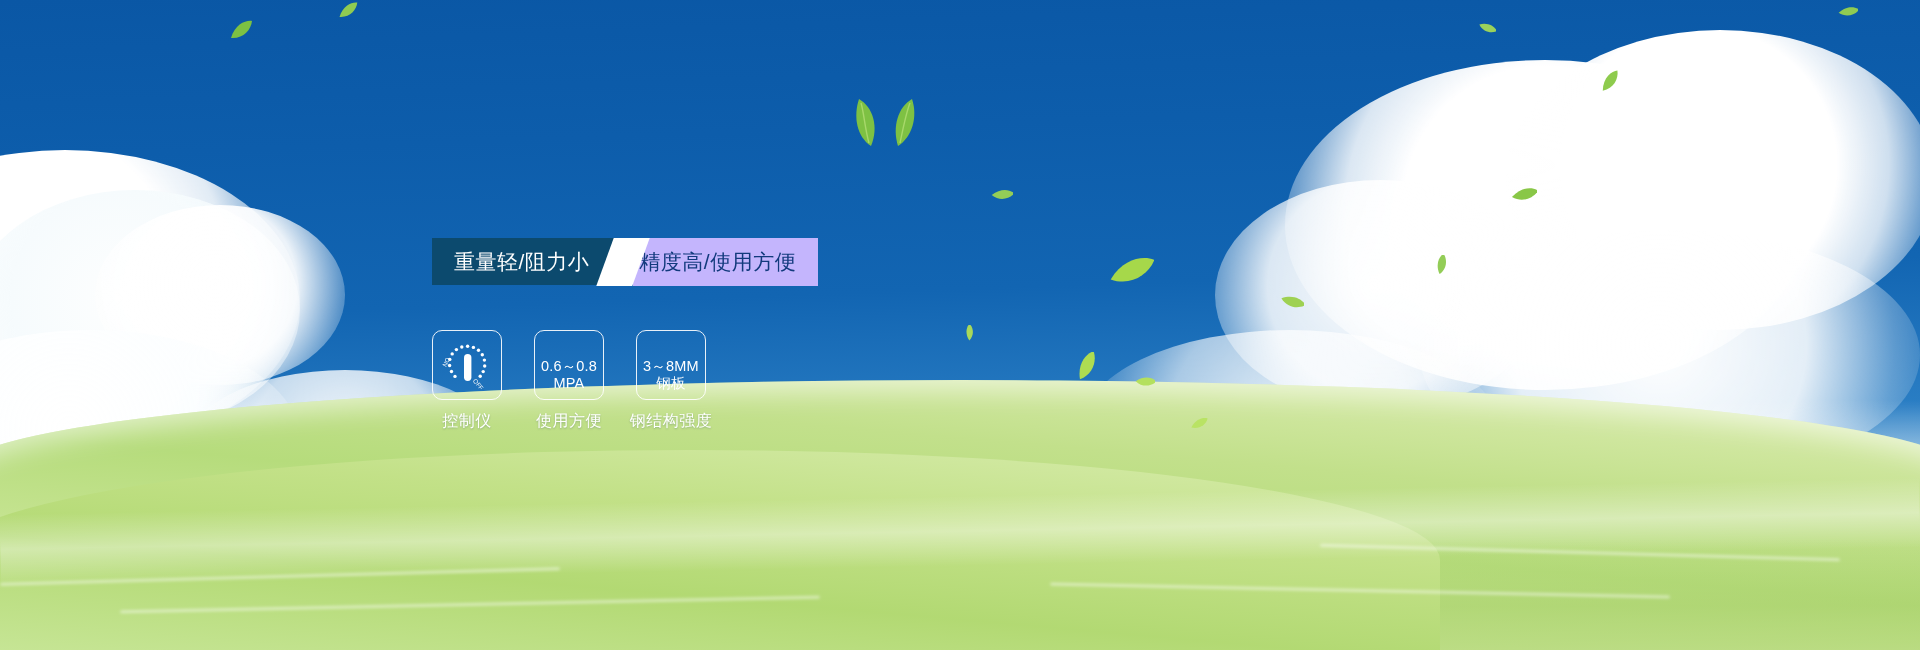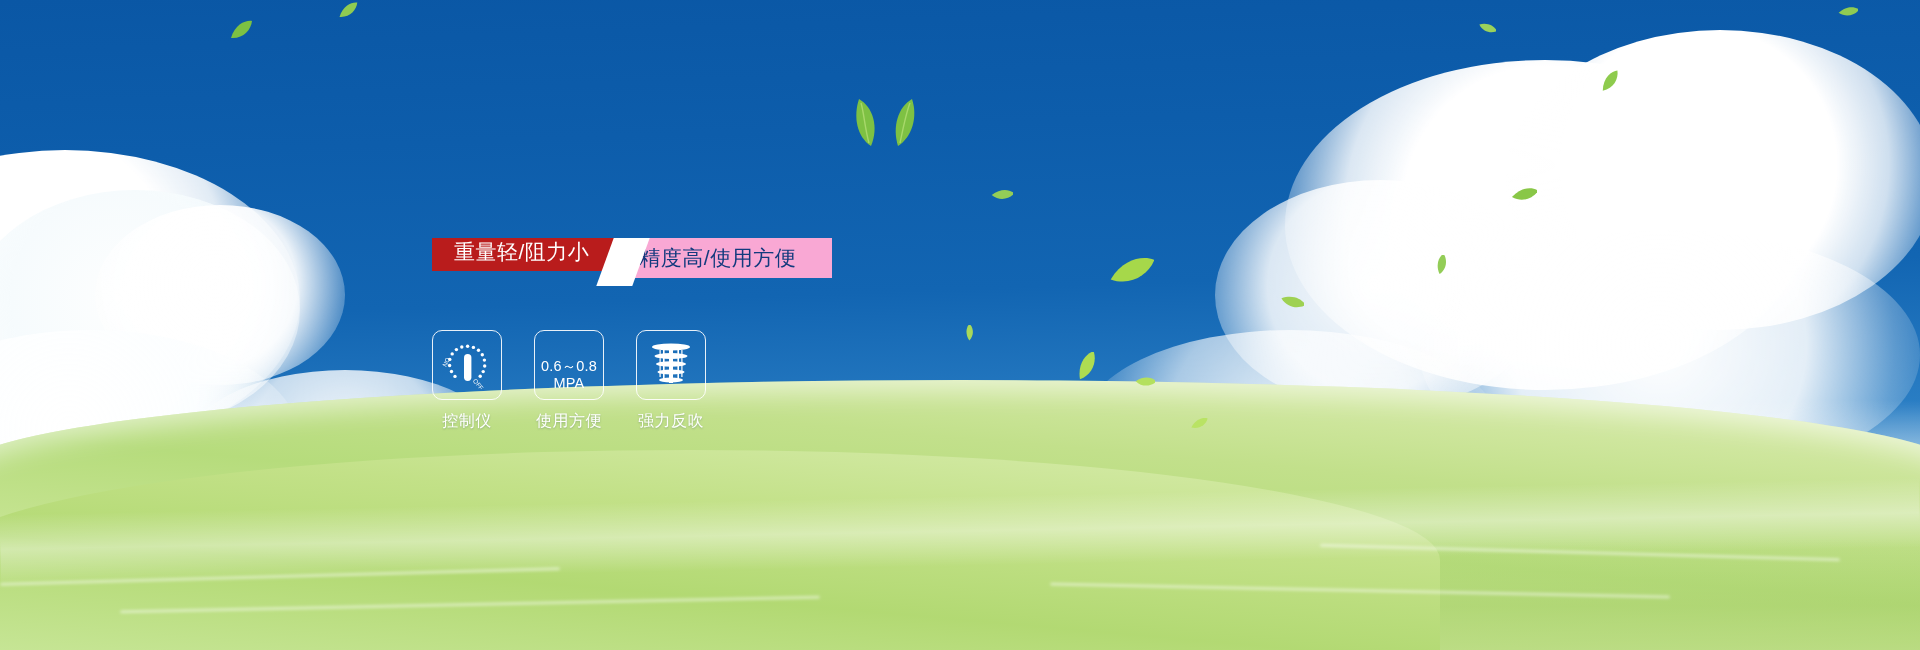--- a/index.html
+++ b/index.html
@@ -96,32 +96,32 @@
     font-size:61px;line-height:70px;letter-spacing:4px;
     color:#ffffff;font-weight:400;white-space:nowrap;
     text-shadow:0 1px 3px rgba(0,40,90,.28);
   }
 
   .leaf-pair{position:absolute;left:845px;top:95px;width:80px;height:52px;}
 
   
   .ribbon{position:absolute;left:432px;top:238px;height:48px;display:flex;}
   .ribbon-left{
-    position:relative;height:33px;background:#b91c1c;
-    display:flex;justify-content:center;
+    position:relative;height:47px;background:#0c4a6e;
+    display:flex;align-items:center;justify-content:center;
     padding:0 26px 0 22px;box-sizing:border-box;min-width:178px;
   }
   .ribbon-left span{color:#fff;font-size:21px;letter-spacing:.5px;white-space:nowrap;}
   .ribbon-skew{
     width:36px;height:48px;background:#ffffff;
     transform:skewX(-20deg);margin-left:-10px;
   }
   .ribbon-right{
-    height:40px;background:#f9a8d4;display:flex;align-items:center;
-    padding:0 36px 0 6px;box-sizing:border-box;margin-left:-8px;
+    height:48px;background:#c4b5fd;display:flex;align-items:center;
+    padding:0 22px 0 6px;box-sizing:border-box;margin-left:-8px;
   }
   .ribbon-right span{color:#123a7d;font-size:21px;letter-spacing:.5px;white-space:nowrap;}
 
   
   .features{position:absolute;left:432px;top:330px;display:flex;gap:32px;}
   .feature{width:70px;display:flex;flex-direction:column;align-items:center;}
   .fbox{
     width:70px;height:70px;border:1.6px solid rgba(255,255,255,.9);
     border-radius:10px;display:flex;align-items:center;justify-content:center;
     box-sizing:border-box;position:relative;
@@ -271,37 +271,27 @@
       <div class="feature">
         <div class="fbox">
           <div class="fbox-text">
             <div>0.6～0.8</div>
             <div>MPA</div>
           </div>
         </div>
         <div class="flabel">使用方便</div>
       </div>
 
+
       <div class="feature">
         <div class="fbox">
-          <svg width="48" height="52" viewBox="0 0 48 52">
-            <g fill="#ffffff">
-              <ellipse cx="24" cy="8" rx="19" ry="3.4"></ellipse>
-              <ellipse cx="24" cy="17" rx="16.5" ry="3.0"></ellipse>
-              <ellipse cx="24" cy="25" rx="15" ry="2.8"></ellipse>
-              <ellipse cx="24" cy="33" rx="13.5" ry="2.6"></ellipse>
-              <ellipse cx="24" cy="41" rx="12" ry="2.4"></ellipse>
-              <rect x="22" y="6" width="4" height="38"></rect>
-              <rect x="16" y="9" width="1.6" height="32"></rect>
-              <rect x="30.4" y="9" width="1.6" height="32"></rect>
-              <rect x="12.5" y="11" width="1.2" height="27"></rect>
-              <rect x="34.3" y="11" width="1.2" height="27"></rect>
-            </g>
-          </svg>
+          <div class="fbox-text">
+            <div>3～8MM</div>
+            <div>钢板</div>
+          </div>
         </div>
-        <div class="flabel">强力反吹</div>
-      </div>
-
+        <div class="flabel">钢结构强度</div>
+      </div>
 
 
     </div>
   </div>
 </div>
 
 </body></html>

